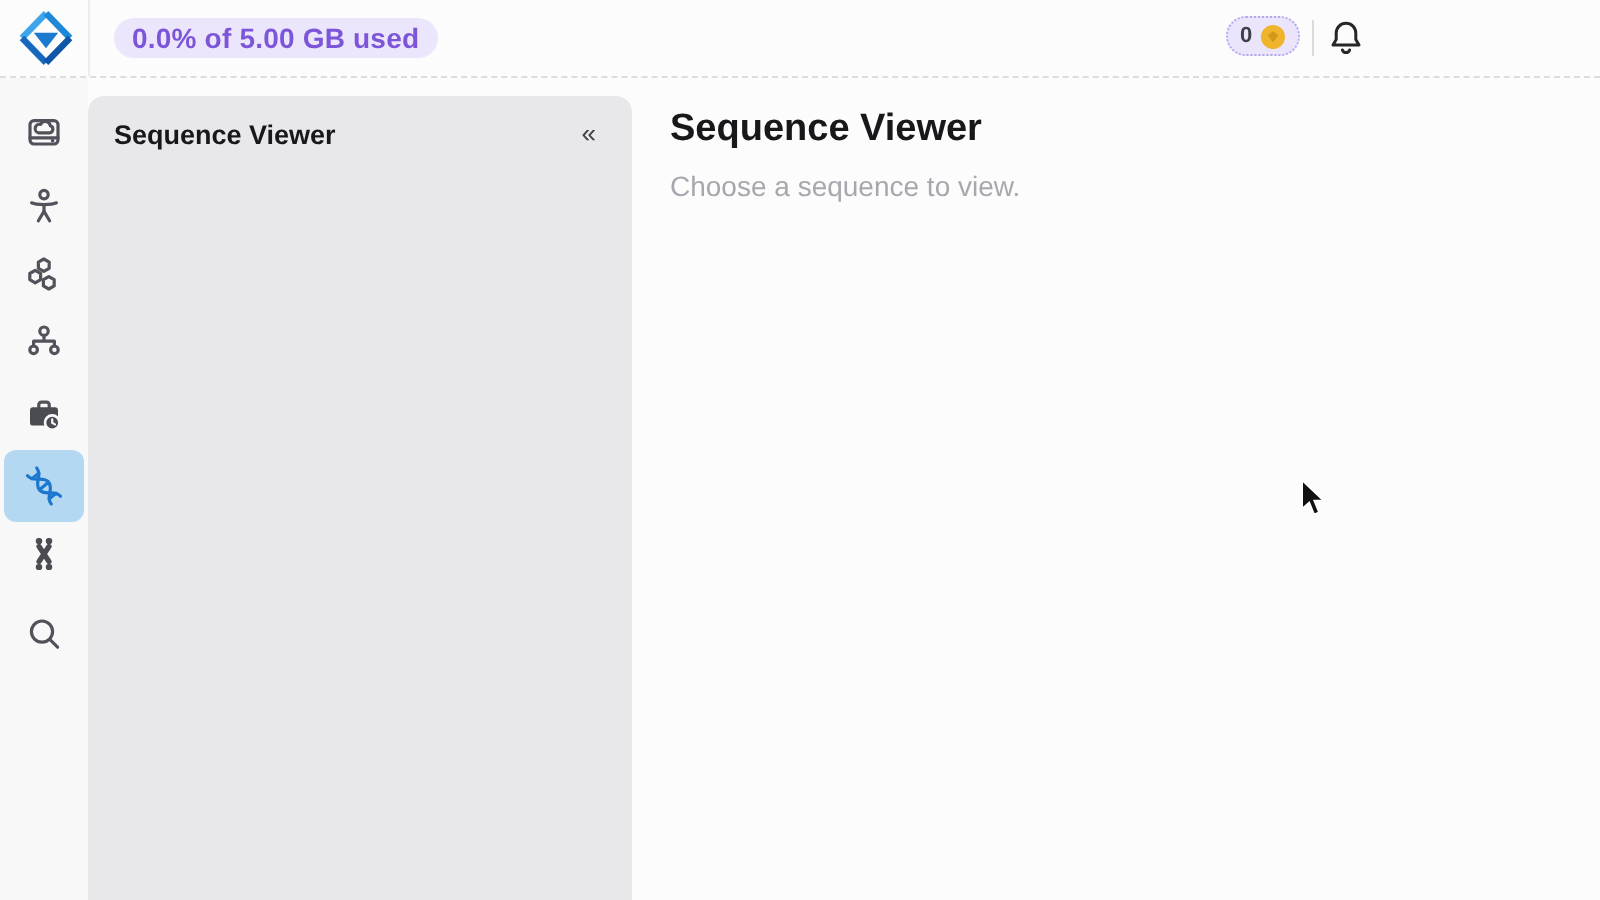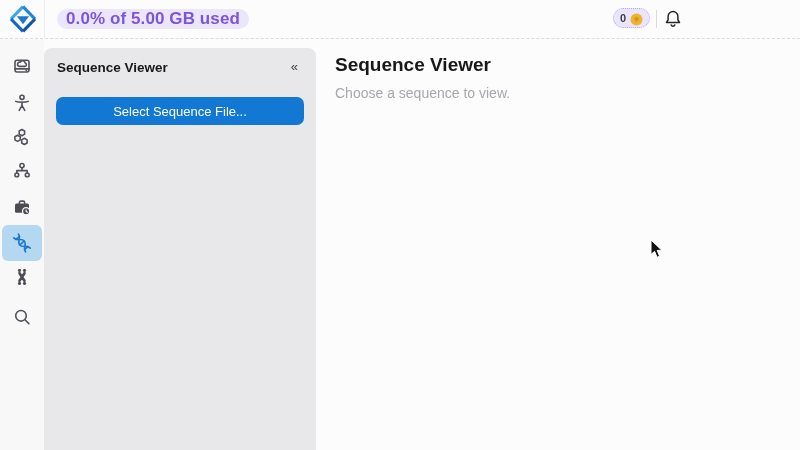--- a/index.html
+++ b/index.html
@@ -11,21 +11,21 @@
   
   .topbar{
     position:absolute;left:0;top:0;width:800px;height:39px;
     background:#fcfcfd;border-bottom:1px dashed #dcdce2;box-sizing:border-box;
   }
   .logo{position:absolute;left:8px;top:4px;width:30px;height:30px;cursor:pointer;}
   .topbar-col-divider{position:absolute;left:44px;top:0;height:38px;width:0;border-left:1px solid #ececf0;}
   .usage-badge{
     position:absolute;left:57px;top:9px;height:20px;line-height:20px;
     padding:0 9px;border-radius:10px;background:#ebe6fb;color:#7d55d9;
-    font-size:17px;font-weight:bold;letter-spacing:.1px;white-space:nowrap;text-align:right;
+    font-size:14px;font-weight:bold;letter-spacing:.1px;white-space:nowrap;text-align:right;
   }
   .credits-pill{
     position:absolute;left:613px;top:8px;height:20px;
     display:flex;align-items:center;gap:4px;padding:0 6px;
     border-radius:12px;background:#eae5fb;border:1.5px dotted #b7a6ef;
     cursor:pointer;box-sizing:border-box;
   }
   .credits-count{font-size:11px;font-weight:bold;color:#3f3f46;}
   .topbar-divider{position:absolute;left:656px;top:10px;width:1px;height:18px;background:#d9d9de;}
   .bell-btn{position:absolute;left:663px;top:9px;width:20px;height:20px;cursor:pointer;}
@@ -186,21 +186,20 @@
       <path class="ic" d="M13 12.8 L16.8 16.6"></path>
     </svg>
   </div>
 </nav>
 
 <section class="panel">
   <div class="panel-header">
     <span class="panel-title">Sequence Viewer</span>
     <span class="collapse-btn">«</span>
   </div>
-  <button class="select-btn">Select Sequence File...</button>
 </section>
 
 <main class="main">
   <h1 class="main-title">Sequence Viewer</h1>
   <p class="main-subtitle">Choose a sequence to view.</p>
 </main>
 
 <span class="cursor">
   <svg width="14" height="21" viewBox="0 0 14 21">
     <path d="M1 1 L1 15.5 L4.6 12.3 L7 18.3 L9.6 17.2 L7.2 11.4 L11.8 11.2 Z" fill="#111111" stroke="#ffffff" stroke-width="1"></path>

